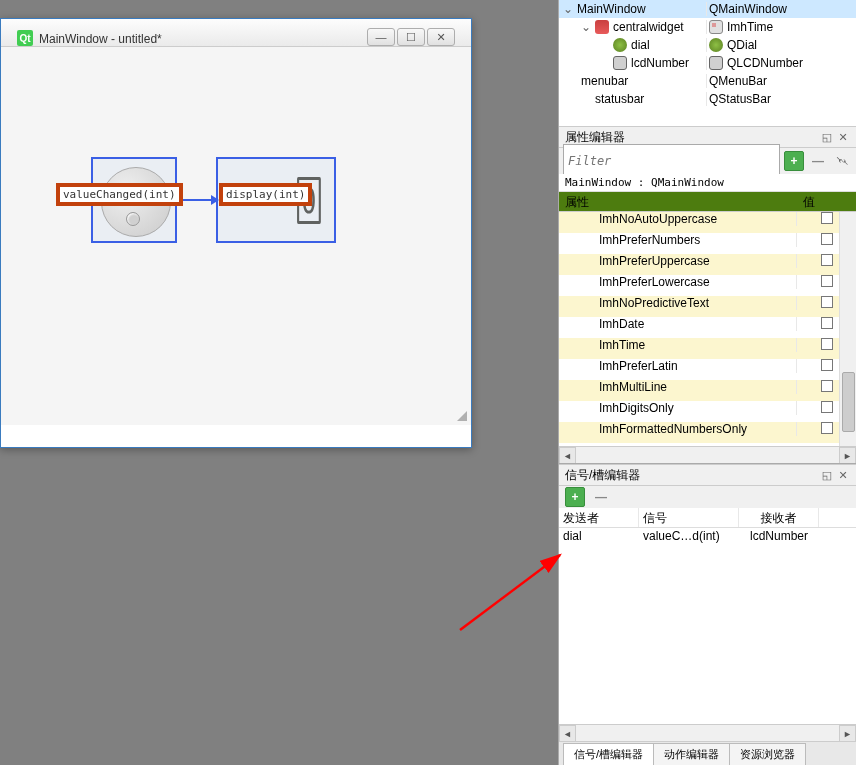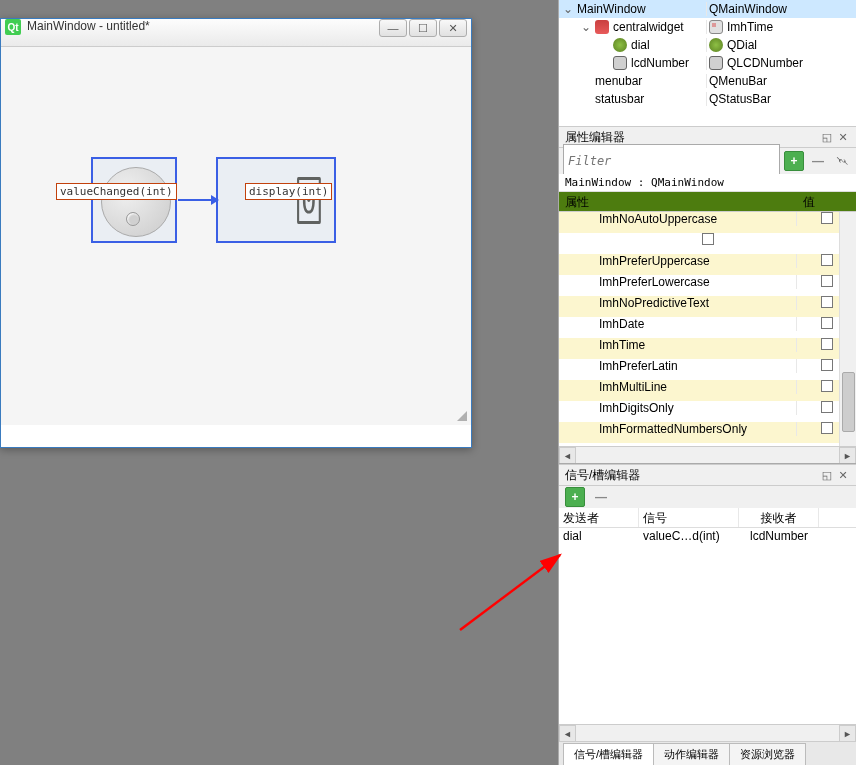--- a/index.html
+++ b/index.html
@@ -1,36 +1,36 @@
 <!DOCTYPE html>
 <html><head>
 <meta charset="utf-8">
 <style>
 * { box-sizing: border-box; margin: 0; padding: 0; font-family: "Microsoft YaHei", Tahoma, sans-serif; font-size: 12px; }
 body { background: #808080; width: 856px; height: 765px; overflow: hidden; position: relative; }
 
 
 .preview-window { position: absolute; left: 0; top: 18px; width: 472px; height: 430px; background: #fff; border: 1px solid #3a7bbf; box-shadow: 0 2px 8px rgba(0,0,0,0.3); }
-.titlebar { height: 28px; background: linear-gradient(#fdfdfd, #eaeaea); border-bottom: 1px solid #ccc; display: flex; align-items: flex-start; padding: 0 4px; }
+.titlebar { height: 28px; background: linear-gradient(#fdfdfd, #eaeaea); border-bottom: 1px solid #ccc; display: flex; align-items: flex-end; padding: 0 16px; }
 .qt-icon { width: 16px; height: 16px; background: #41cd52; color: #fff; font-weight: bold; font-size: 10px; display: flex; align-items: center; justify-content: center; border-radius: 2px; margin-right: 6px; }
 .titlebar-title { flex: 1; color: #333; }
 .win-btns { display: flex; gap: 2px; }
 .win-btn { width: 28px; height: 18px; border: 1px solid #adadad; background: linear-gradient(#f8f8f8, #e1e1e1); border-radius: 3px; display: flex; align-items: center; justify-content: center; font-size: 11px; color: #555; cursor: default; }
 .input-row { height: 22px; background: #efefef; border-bottom: 1px solid #d6d6d6; display: flex; align-items: center; padding: 0 6px; color: #888; }
 .canvas { position: relative; width: 100%; height: calc(100% - 50px); background: #f5f5f5; }
 .resize-handle { position: absolute; right: 4px; bottom: 4px; width: 0; height: 0; border-right: 10px solid #b0b0b0; border-top: 10px solid transparent; }
 
 .widget { position: absolute; border: 2px solid #3a5fe5; background: #eaeef3; }
 .dial-widget { left: 90px; top: 110px; width: 86px; height: 86px; }
 .dial-face { position: absolute; left: 8px; top: 8px; width: 70px; height: 70px; border-radius: 50%; background: radial-gradient(circle at 35% 35%, #f0f0f0, #cacaca); border: 1px solid #aaa; }
 .dial-knob { position: absolute; left: 24px; bottom: 10px; width: 14px; height: 14px; border-radius: 50%; background: #d0d0d0; border: 1px solid #999; box-shadow: inset 1px 1px 2px #fff; }
 .lcd-widget { left: 215px; top: 110px; width: 120px; height: 86px; display: flex; align-items: center; justify-content: flex-end; padding-right: 8px; }
 .lcd-digit { font-family: monospace; font-size: 36px; color: #606260; border: 3px solid #606260; border-radius: 2px; padding: 0 3px; transform: scaleX(0.7); }
 
-.signal-label { position: absolute; background: #fff; border: 1px solid #c2410c; padding: 1px 3px; font-family: monospace; font-size: 11px; color: #333; z-index: 2; }
+.signal-label { position: absolute; background: #fff; border: 4px solid #c2410c; padding: 1px 3px; font-family: monospace; font-size: 11px; color: #333; z-index: 2; }
 .conn-arrow { position: absolute; top: 152px; left: 177px; width: 40px; height: 2px; background: #3a5fe5; }
 .conn-arrow::after { content: ''; position: absolute; right: -1px; top: -4px; border-left: 8px solid #3a5fe5; border-top: 5px solid transparent; border-bottom: 5px solid transparent; }
 
 
 .right-pane { position: absolute; right: 0; top: 0; width: 298px; height: 765px; background: #f0f0f0; border-left: 1px solid #aaa; display: flex; flex-direction: column; }
 
 
 .obj-tree { background: #fff; height: 126px; overflow: hidden; }
 .tree-row { display: flex; height: 18px; align-items: center; }
 .tree-row.selected { background: #cde8ff; }
@@ -103,21 +103,21 @@
   <div class="canvas">
     <div class="widget dial-widget">
       <div class="dial-face">
         <div class="dial-knob"></div>
       </div>
     </div>
     <div class="widget lcd-widget">
       <span class="lcd-digit">0</span>
     </div>
     <div class="signal-label" style="left:55px; top:136px;">valueChanged(int)</div>
-    <div class="signal-label" style="left:218px; top:136px;margin-left:26px;">display(int)</div>
+    <div class="signal-label" style="left:218px; top:136px;">display(int)</div>
     <div class="conn-arrow"></div>
     <div class="resize-handle"></div>
   </div>
 </div>
 
 <div class="right-pane">
 
   <div class="obj-tree" id="obj-tree">
       <div class="tree-row selected">
         <div class="tree-cell c1" style="padding-left: 4px;">
@@ -155,21 +155,21 @@
           <span class="expand"></span>
           <span class="obj-icon ic-lcd"></span>
           <span>lcdNumber</span>
         </div>
         <div class="tree-cell c2">
           <span class="obj-icon ic-lcd"></span>
           <span>QLCDNumber</span>
         </div>
       </div>
       <div class="tree-row">
-        <div class="tree-cell c1" style="padding-left: 22px;">
+        <div class="tree-cell c1" style="padding-left: 8px;">
           <span class="expand"></span>
           <span>menubar</span>
         </div>
         <div class="tree-cell c2">
           <span>QMenuBar</span>
         </div>
       </div>
       <div class="tree-row">
         <div class="tree-cell c1" style="padding-left: 22px;">
           <span class="expand"></span>
@@ -203,20 +203,21 @@
     <div style="flex:1">值</div>
   </div>
   <div class="prop-list" id="prop-list">
     <div class="prop-row alt">
         <div class="prop-name">ImhNoAutoUppercase</div>
         <div class="prop-val">
           <div class="chk"></div>
         </div>
       </div>
       <div class="prop-row">
+        <div class="prop-name">ImhPreferNumbers</div>
         <div class="prop-val">
           <div class="chk"></div>
         </div>
       </div>
       <div class="prop-row alt">
         <div class="prop-name">ImhPreferUppercase</div>
         <div class="prop-val">
           <div class="chk"></div>
         </div>
       </div>

